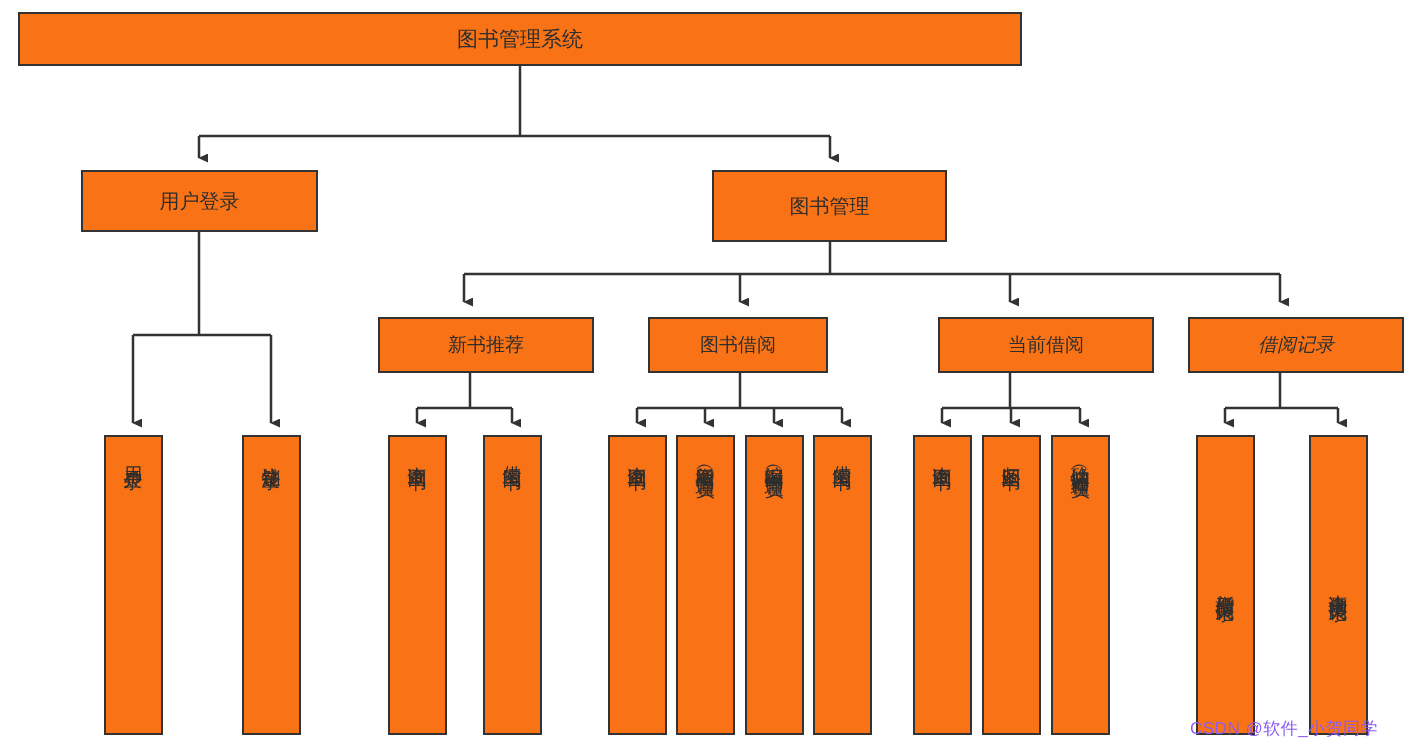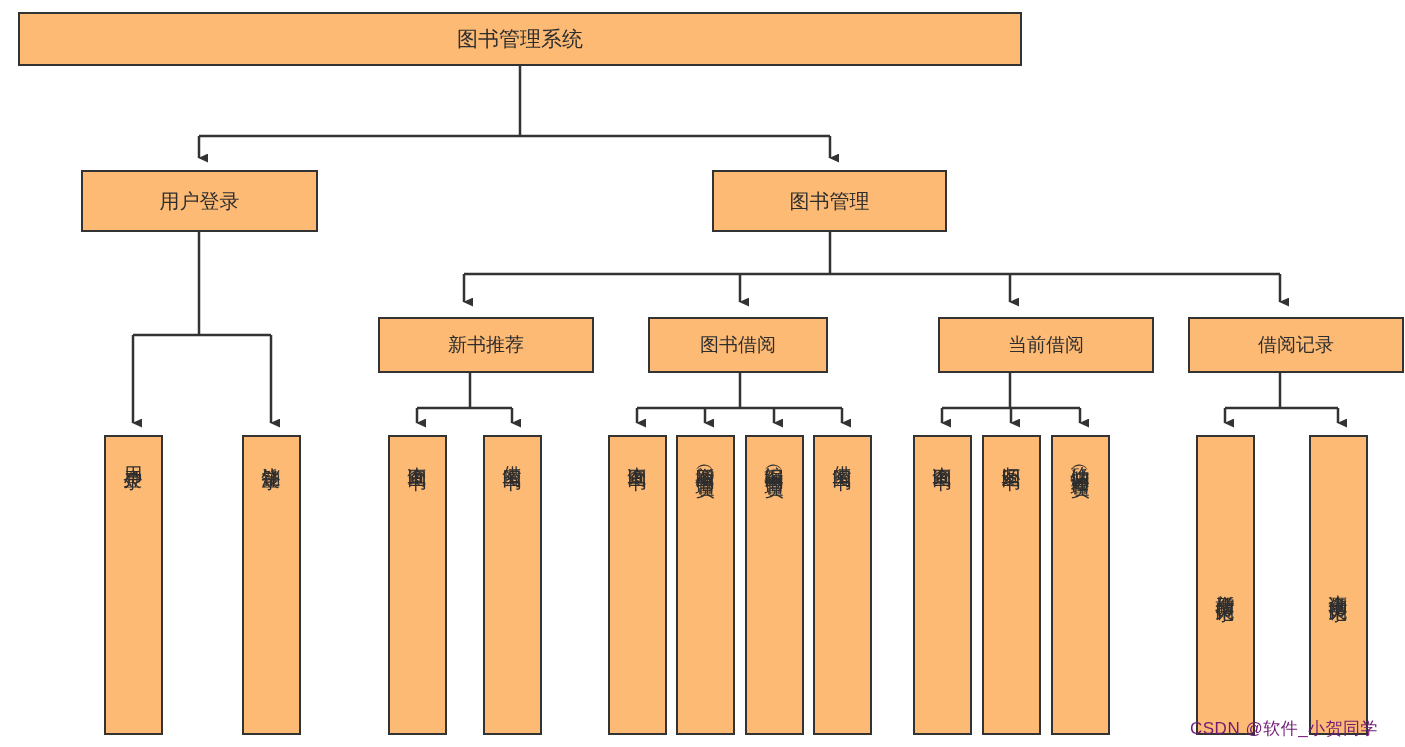--- a/index.html
+++ b/index.html
@@ -27,21 +27,21 @@
     position: absolute;
     left: 0; top: 0;
     width: 1405px;
     height: 747px;
     pointer-events: none;
   }
 
   
   .node {
     position: absolute;
-    background: #fdba74;
+    background: #f97316;
     border: 2.5px solid #333333;
     display: flex;
     align-items: center;
     justify-content: center;
     text-align: center;
     line-height: 1.25;
     color: #2e2e2e;
   }
 
   .node.level-root {
@@ -72,21 +72,21 @@
     letter-spacing: 2px;
     line-height: 1;
     white-space: nowrap;
     color: #2e2e2e;
   }
 
   
   #watermark {
     position: absolute;
     font-size: 17px;
-    color: #701a75;
+    color: #8b5cf6;
     white-space: nowrap;
     letter-spacing: 0.5px;
     user-select: none;
   }
 </style>
 </head>
 <body>
 
 <div id="diagram-canvas">
 
@@ -142,37 +142,37 @@
   </svg>
 
   <div class="node level-root" style="left:18px; top:12px; width:1004px; height:54px;">
     <span>图书管理系统</span>
   </div>
 
   <div class="node level-two" style="left:81px; top:170px; width:237px; height:62px;">
     <span>用户登录</span>
   </div>
 
-  <div class="node level-two" style="left:712px; top:170px; width:235px; height:62px;font-family:Liberation Serif, serif;">
+  <div class="node level-two" style="left:712px; top:170px; width:235px; height:72px;font-family:Liberation Serif, serif;">
     <span>图书管理</span>
   </div>
 
   <div class="node level-three" style="left:362px; top:317px; width:216px; height:56px;">
     <span>新书推荐</span>
   </div>
 
   <div class="node level-three" style="left:632px; top:317px; width:180px; height:56px;">
     <span>图书借阅</span>
   </div>
 
   <div class="node level-three" style="left:922px; top:317px; width:216px; height:56px;text-align:center;">
     <span>当前借阅</span>
   </div>
 
-  <div class="node level-three" style="left:1172px; top:317px; width:216px; height:56px;">
+  <div class="node level-three" style="left:1172px; top:317px; width:216px; height:56px;font-style:italic;">
     <span>借阅记录</span>
   </div>
 
   <div class="node leaf" style="left:104px; top:435px; width:59px; height:300px;">
     <span class="leaf-text">用户登录</span>
   </div>
 
   <div class="node leaf" style="left:242px; top:435px; width:59px; height:300px;">
     <span class="leaf-text">注销登录</span>
   </div>

